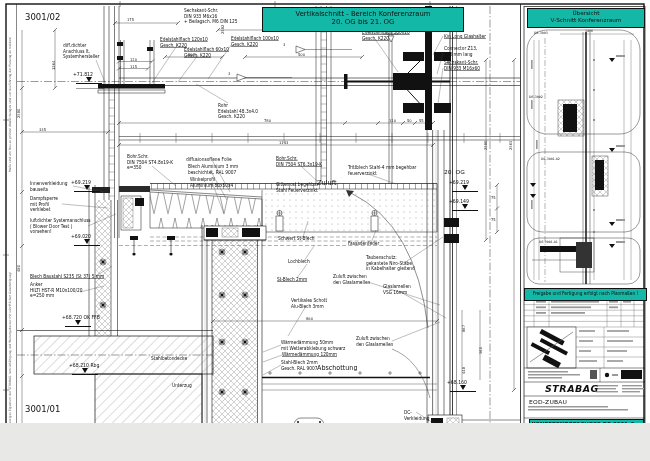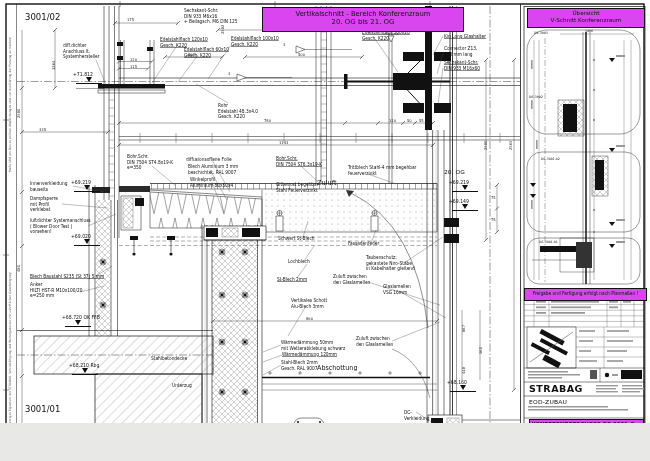--- a/index.html
+++ b/index.html
@@ -5,26 +5,26 @@
   html,body{margin:0;padding:0;background:#e8e8e6;}
   #sheet{position:relative;width:650px;height:423px;background:#ffffff;overflow:hidden;
          font-family:"DejaVu Sans",sans-serif;color:#111;}
   svg{position:absolute;left:0;top:0;}
   .t{position:absolute;transform-origin:0 0;transform:scale(.5);white-space:pre;line-height:1.25;color:#111;}
   .dimtxt{color:#222;}
   .elv{position:absolute;}
   .elv .tx{position:absolute;left:0;top:0;transform-origin:0 0;transform:scale(.5);white-space:pre;font-size:9.2px;}
   .elv .tri{position:absolute;width:0;height:0;border-left:3.5px solid transparent;border-right:3.5px solid transparent;border-top:5.5px solid #111;}
   .elv .ln{position:absolute;height:0;border-top:0.6px solid #111;}
-  .boxed{position:absolute;background:#d946ef;border:1.2px solid #111;overflow:hidden;}
+  .boxed{position:absolute;background:#14b8a6;border:1.2px solid #111;overflow:hidden;}
   .scaled{transform-origin:0 0;transform:scale(.5);text-align:center;}
   .vnote{position:absolute;left:8px;transform-origin:0 0;transform:rotate(-90deg) scale(.5);
          font-size:6px;color:#555;white-space:nowrap;}
   .tb-abs{position:absolute;}
-  #strabag-logo{position:absolute;left:529px;top:383px;font-size:9.5px;font-weight:bold;letter-spacing:.5px;color:#111;}
+  #strabag-logo{position:absolute;left:545px;top:383px;font-size:9.5px;font-weight:bold;letter-spacing:.5px;font-style:italic;color:#111;}
 </style>
 </head>
 <body>
 
 <div id="sheet">
 
   <svg width="650" height="461" viewBox="0 0 650 461">
     <defs>
       <pattern id="conc" width="7" height="7" patternUnits="userSpaceOnUse" patternTransform="rotate(45)">
         <line x1="0" y1="0" x2="0" y2="7" stroke="#6f6f6f" stroke-width="0.5"></line>

